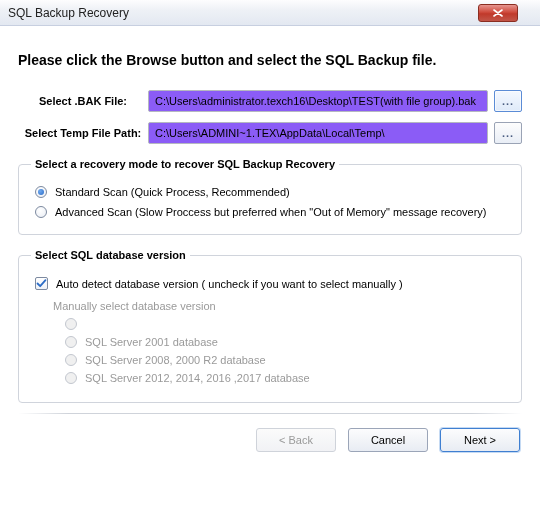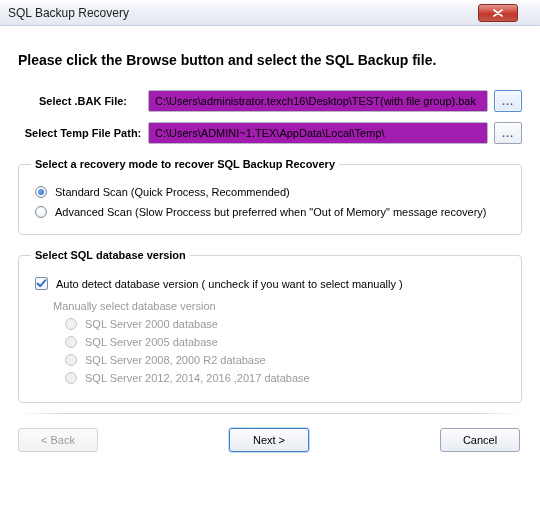--- a/index.html
+++ b/index.html
@@ -62,21 +62,21 @@
     font-weight: bold;
     text-align: center;
   }
   .file-row input.path {
     flex: 1;
     height: 22px;
     border: 1px solid #b5b8c0;
     border-radius: 2px;
     padding: 0 6px;
     font-size: 11px;
-    background: #a21caf;
+    background: #8b5cf6;
   }
   .file-row .browse {
     width: 28px;
     height: 22px;
     margin-left: 6px;
     border: 1px solid #9aa3b5;
     border-radius: 2px;
     background: linear-gradient(to bottom, #fdfdfd, #e9eef6);
     display: flex;
     align-items: center;
@@ -146,22 +146,22 @@
   .sub-options .radio-row { margin: 6px 0; }
 
   .divider {
     height: 1px;
     background: linear-gradient(to right, rgba(0,0,0,0) 0%, #cfd3da 10%, #cfd3da 90%, rgba(0,0,0,0) 100%);
     margin: 8px 0 14px 0;
   }
 
   .button-row {
     display: flex;
-    justify-content: space-between;
-    gap: 27px;
+    justify-content: flex-end;
+    gap: 12px;
     padding-right: 2px;
   }
   .btn {
     min-width: 80px;
     height: 24px;
     border: 1px solid #9ba5b8;
     border-radius: 3px;
     background: linear-gradient(to bottom, #fcfcfd, #e8ecf3);
     font-size: 11px;
     display: inline-flex;
@@ -235,38 +235,37 @@
         </svg>
       </span>
       <span>Auto detect database version ( uncheck if you want to select manually )</span>
     </div>
 
     <div class="sub-label">Manually select database version</div>
 
     <div class="sub-options">
       <div class="radio-row disabled">
         <span class="radio disabled"></span>
-        <span>SQL Server 2000 database</span>
-      </div>
-      <div class="radio-row disabled">
-        <span class="radio disabled"></span>
-        <span>SQL Server 2005 database</span>
+      </div>
+      <div class="radio-row disabled">
+        <span class="radio disabled"></span>
+        <span>SQL Server 2001 database</span>
       </div>
       <div class="radio-row disabled">
         <span class="radio disabled"></span>
         <span>SQL Server 2008, 2000 R2 database</span>
       </div>
       <div class="radio-row disabled">
         <span class="radio disabled"></span>
         <span>SQL Server 2012, 2014, 2016 ,2017 database</span>
       </div>
     </div>
   </fieldset>
 
   <div class="divider"></div>
 
   <div class="button-row">
     <div class="btn disabled">&lt; Back</div>
+    <div class="btn">Cancel</div>
     <div class="btn primary">Next &gt;</div>
-    <div class="btn">Cancel</div>
   </div>
 
 </div>
 
 </body></html>

